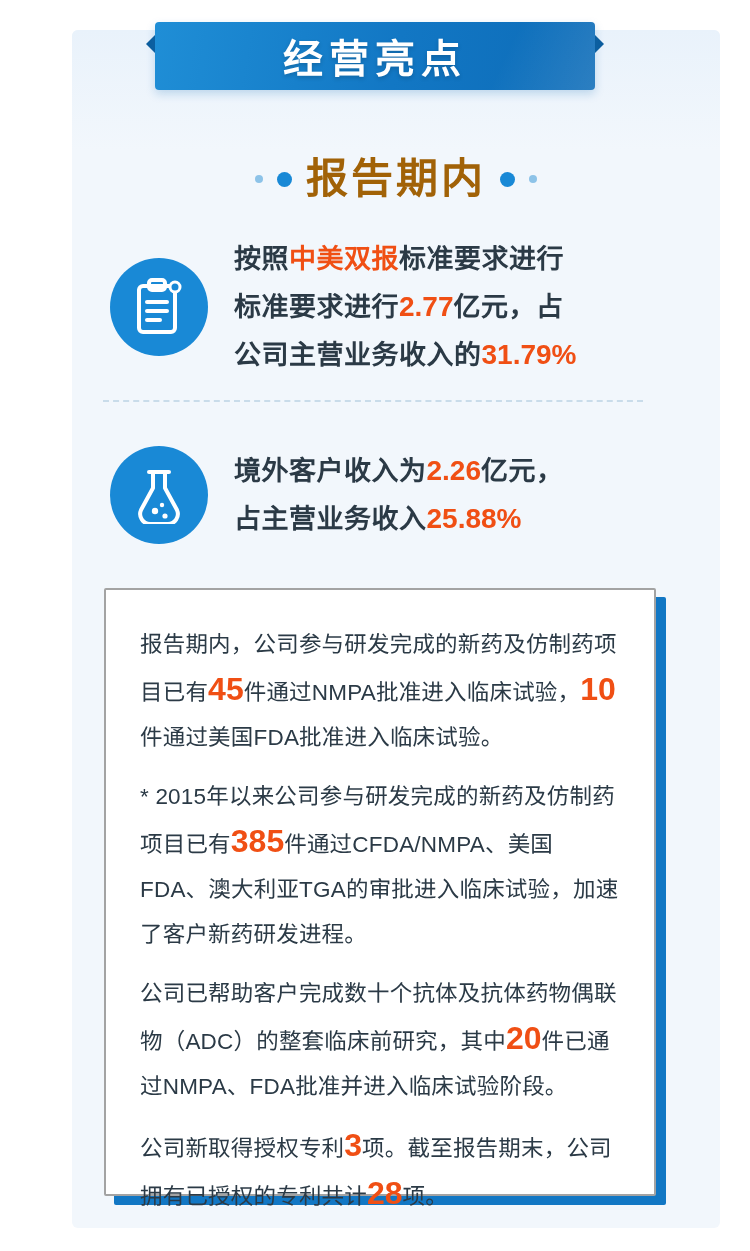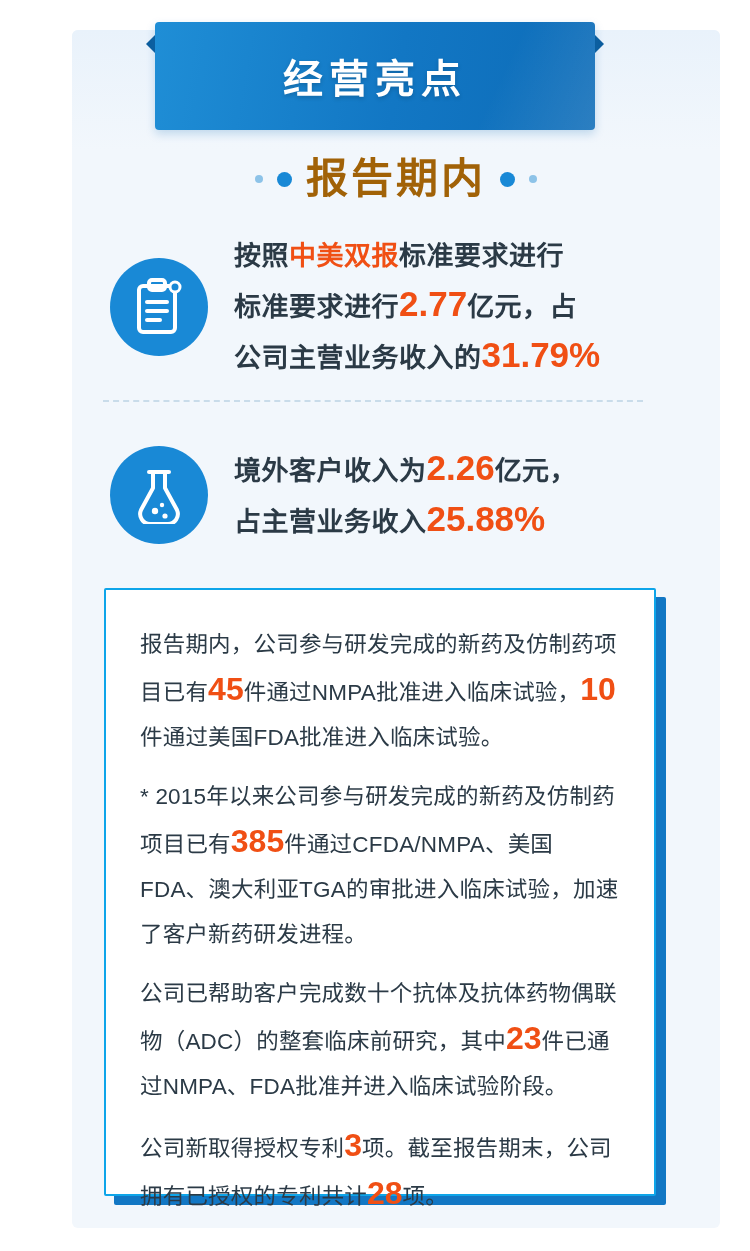--- a/index.html
+++ b/index.html
@@ -40,21 +40,21 @@
     background: linear-gradient(180deg, #e9f2fb 0%, #f2f7fc 100%);
     border-radius: 6px 6px 0 0;
   }
 
   
   .banner-wrap {
     position: absolute;
     left: 155px;
     top: 22px;
     width: 440px;
-    height: 108px;
+    height: 68px;
   }
   .banner {
     position: absolute;
     inset: 0;
     background: linear-gradient(100deg, #1f8ed6 0%, #1277c4 55%, #0d6cb8 100%);
     border-radius: 4px;
     box-shadow: 0 4px 10px rgba(20,110,180,.22);
   }
   .banner::after {
     content: "";
@@ -153,21 +153,21 @@
     line-height: 47px;
     color: #2b3a46;
     font-weight: bold;
     letter-spacing: .5px;
   }
   .hl-text .num,
   .hl-text .accent {
     color: #f04f14;
   }
   .hl-text .num {
-    font-size: 35px;
+    font-size: 28px;
     font-weight: bold;
     letter-spacing: 0;
   }
 
   .divider {
     position: absolute;
     left: 103px;
     top: 400px;
     width: 540px;
     border-top: 2px dashed #c9dcea;
@@ -183,21 +183,21 @@
     background: #1277c4;
     border-radius: 2px;
   }
   .box {
     position: absolute;
     left: 104px;
     top: 588px;
     width: 552px;
     height: 608px;
     background: #ffffff;
-    border: 2px solid #0ea5e9;
+    border: 2px solid #a3a3a3;
     border-radius: 2px;
     padding: 32px 34px 20px 34px;
   }
   .para {
     font-size: 22.5px;
     line-height: 45px;
     color: #2b3a46;
     margin: 0 0 14px 0;
     letter-spacing: .2px;
   }
@@ -274,17 +274,17 @@
   <div class="hl-text">
     <span>境外客户收入为</span><span class="num">2.26</span><span>亿元，</span><br>
     <span>占主营业务收入</span><span class="num">25.88%</span>
   </div>
 </div>
 
 <div class="box-shadow-layer"></div>
 <div class="box">
   <p class="para" id="para-0"><span>报告期内，公司参与研发完成的新药及仿制药项目已有</span><span class="num">45</span><span>件通过NMPA批准进入临床试验，</span><span class="num">10</span><span>件通过美国FDA批准进入临床试验。</span></p>
   <p class="para" id="para-1"><span>* 2015年以来公司参与研发完成的新药及仿制药项目已有</span><span class="num">385</span><span>件通过CFDA/NMPA、美国FDA、澳大利亚TGA的审批进入临床试验，加速了客户新药研发进程。</span></p>
-  <p class="para" id="para-2"><span>公司已帮助客户完成数十个抗体及抗体药物偶联物（ADC）的整套临床前研究，其中</span><span class="num">23</span><span>件已通过NMPA、FDA批准并进入临床试验阶段。</span></p>
+  <p class="para" id="para-2"><span>公司已帮助客户完成数十个抗体及抗体药物偶联物（ADC）的整套临床前研究，其中</span><span class="num">20</span><span>件已通过NMPA、FDA批准并进入临床试验阶段。</span></p>
   <p class="para" id="para-3"><span>公司新取得授权专利</span><span class="num">3</span><span>项。截至报告期末，公司拥有已授权的专利共计</span><span class="num">28</span><span>项。</span></p>
 </div>
 
 <div class="bottom-strip"></div>
 
 </body></html>

